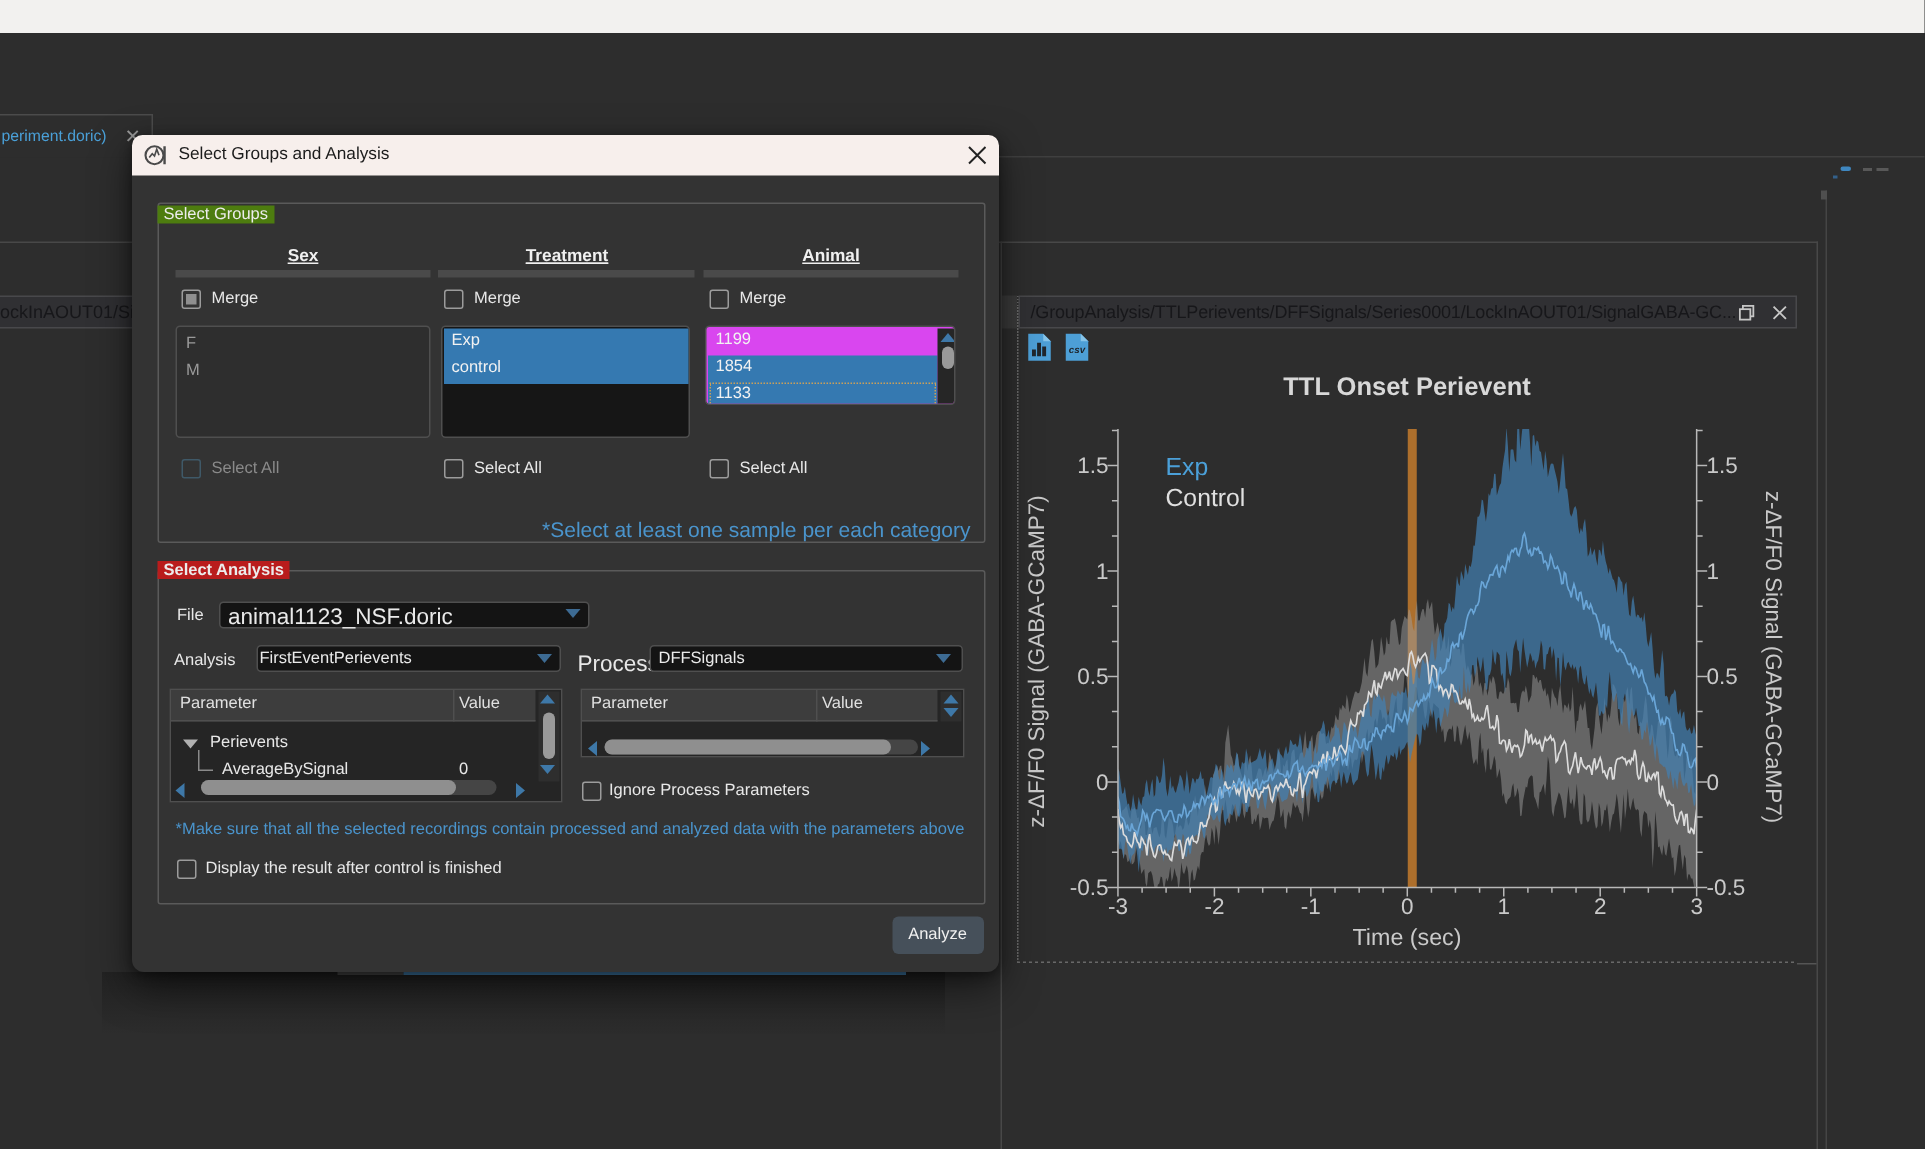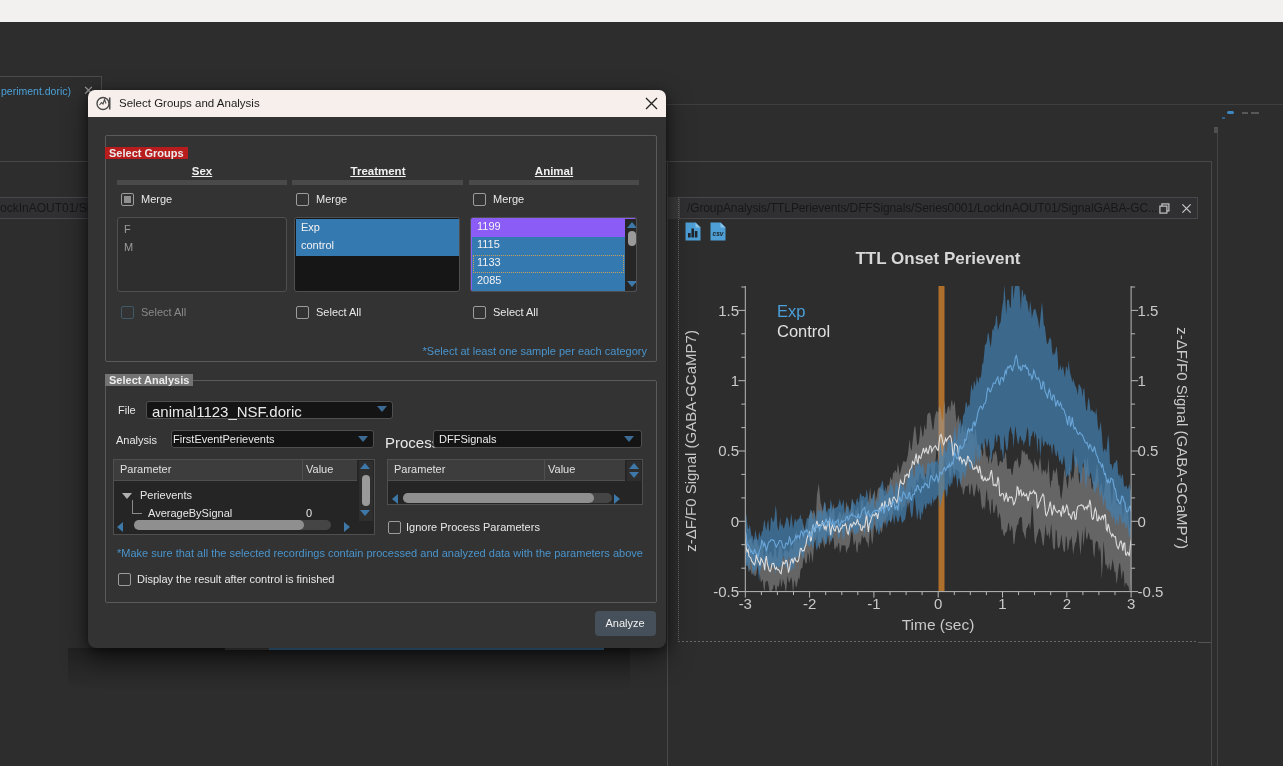--- a/index.html
+++ b/index.html
@@ -118,21 +118,21 @@
     <circle cx="7" cy="7.5" r="6" fill="none" stroke="#4a4a4a" stroke-width="1.4"></circle>
     <path d="M3.5 9 L5.5 6.5 L7 8 L8.5 3.5 L10 7.5" fill="none" stroke="#4a4a4a" stroke-width="1.1"></path>
     <path d="M13.7 1.5 V13.5" stroke="#4a4a4a" stroke-width="1.6"></path>
   </svg>
   <div class="txt" style="left:31px;top:7px;font-size:11.5px;color:#1c1c1c;">Select Groups and Analysis</div>
   <svg class="abs" style="left:557px;top:7px;" width="13" height="13" viewBox="0 0 13 13">
     <path d="M1 1 L12 12 M12 1 L1 12" stroke="#222" stroke-width="1.3"></path>
   </svg>
 
   <div class="abs" style="left:17px;top:45px;width:552px;height:227px;border:1px solid #5a5a5a;border-radius:2px;"></div>
-  <div class="txt" style="left:17px;top:57px;font-size:11px;font-weight:bold;color:#ececec;background:#b91c1c;padding:0 4px;">Select Groups</div>
+  <div class="txt" style="left:17px;top:47px;font-size:11px;font-weight:normal;color:#ececec;background:#4d7c0f;padding:0 4px;">Select Groups</div>
 
   <div class="txt" style="left:29px;top:75px;width:170px;text-align:center;font-size:11.5px;font-weight:bold;color:#f0f0f0;"><span style="text-decoration:underline">Sex</span></div>
   <div class="txt" style="left:204px;top:75px;width:172px;text-align:center;font-size:11.5px;font-weight:bold;color:#f0f0f0;text-decoration:underline;"><span style="text-decoration:underline">Treatment</span></div>
   <div class="txt" style="left:381px;top:75px;width:170px;text-align:center;font-size:11.5px;font-weight:bold;color:#f0f0f0;"><span style="text-decoration:underline">Animal</span></div>
 
   <div class="abs" style="left:29px;top:90px;width:170px;height:5px;background:#4a4a4a;"></div>
   <div class="abs" style="left:204px;top:90px;width:171px;height:5px;background:#4a4a4a;"></div>
   <div class="abs" style="left:381px;top:90px;width:170px;height:5px;background:#4a4a4a;"></div>
 
   <div class="cb" style="left:33px;top:103px;">
@@ -148,45 +148,45 @@
     <div class="txt" style="left:6px;top:5px;font-size:11px;color:#9a9a9a;">F</div>
     <div class="txt" style="left:6px;top:23px;font-size:11px;color:#9a9a9a;">M</div>
   </div>
 
   <div class="abs" style="left:206px;top:127px;width:166px;height:75px;background:#161616;border:1px solid #4f4f4f;border-radius:3px;overflow:hidden;">
     <div class="abs" style="left:1px;top:1px;width:164px;height:37px;background:#3579b1;"></div>
     <div class="txt" style="left:6px;top:3px;font-size:11px;color:#f2f2f2;">Exp</div>
     <div class="txt" style="left:6px;top:21px;font-size:11px;color:#f2f2f2;">control</div>
   </div>
 
-  <div class="abs" style="left:382px;top:127px;width:167px;height:75px;background:#8b5cf6;border:1px solid #4f4f4f;border-radius:3px;overflow:hidden;">
+  <div class="abs" style="left:382px;top:127px;width:167px;height:53px;background:#d946ef;border:1px solid #4f4f4f;border-radius:3px;overflow:hidden;">
     <div class="txt" style="left:6px;top:2px;font-size:11px;color:#f2f2f2;">1199</div>
     <div class="abs" style="left:1px;top:19px;width:153px;height:55px;background:#3579b1;"></div>
-    <div class="txt" style="left:6px;top:20px;font-size:11px;color:#f2f2f2;">1115</div>
+    <div class="txt" style="left:6px;top:20px;font-size:11px;color:#f2f2f2;">1854</div>
     <div class="abs" style="left:2px;top:37px;width:151px;height:18px;border:1px dotted #caa05a;"></div>
     <div class="txt" style="left:6px;top:38px;font-size:11px;color:#f2f2f2;">1133</div>
     <div class="txt" style="left:6px;top:56px;font-size:11px;color:#f2f2f2;">2085</div>
 
     <div class="abs" style="left:154px;top:1px;width:12px;height:73px;background:#262626;"></div>
     <div class="abs" style="left:156px;top:4px;width:0;height:0;border-left:5px solid transparent;border-right:5px solid transparent;border-bottom:6px solid #3e78a8;"></div>
     <div class="abs" style="left:157px;top:13px;width:8px;height:15px;background:#9a9a9a;border-radius:4px;"></div>
     <div class="abs" style="left:156px;top:63px;width:0;height:0;border-left:5px solid transparent;border-right:5px solid transparent;border-top:6px solid #3e78a8;"></div>
   </div>
 
   <div class="cb" style="left:33px;top:216px;border-color:#3f5968;"></div>
   <div class="txt" style="left:53px;top:216px;font-size:11px;color:#8a8a8a;">Select All</div>
   <div class="cb" style="left:208px;top:216px;"></div>
   <div class="txt" style="left:228px;top:216px;font-size:11px;color:#e8e8e8;">Select All</div>
   <div class="cb" style="left:385px;top:216px;"></div>
   <div class="txt" style="left:405px;top:216px;font-size:11px;color:#e8e8e8;">Select All</div>
 
-  <div class="txt" style="left:0;top:255px;width:559px;text-align:right;font-size:11px;color:#4a94cc;">*Select at least one sample per each category</div>
+  <div class="txt" style="left:0;top:255px;width:559px;text-align:right;font-size:14px;color:#4a94cc;">*Select at least one sample per each category</div>
 
   <div class="abs" style="left:17px;top:290px;width:552px;height:223px;border:1px solid #5a5a5a;border-radius:2px;"></div>
-  <div class="txt" style="left:17px;top:284px;font-size:11px;font-weight:bold;color:#ececec;background:#737373;padding:0 4px;">Select Analysis</div>
+  <div class="txt" style="left:17px;top:284px;font-size:11px;font-weight:bold;color:#ececec;background:#b91c1c;padding:0 4px;">Select Analysis</div>
 
   <div class="txt" style="left:30px;top:314px;font-size:11px;color:#e8e8e8;">File</div>
   <div class="abs" style="left:58px;top:310.5px;width:247px;height:18.5px;background:#141414;border:1px solid #4f4f4f;border-radius:3px;"></div>
   <div class="txt" style="left:64px;top:313px;font-size:15px;color:#eaeaea;">animal1123_NSF.doric</div>
   <div class="abs" style="left:289px;top:316px;width:0;height:0;border-left:5.5px solid transparent;border-right:5.5px solid transparent;border-top:6px solid #3d6b93;"></div>
 
   <div class="txt" style="left:28px;top:344px;font-size:11px;color:#e8e8e8;">Analysis</div>
   <div class="abs" style="left:82.5px;top:340px;width:203.5px;height:18px;background:#141414;border:1px solid #4f4f4f;border-radius:3px;"></div>
   <div class="txt" style="left:85px;top:343px;font-size:11px;color:#eaeaea;">FirstEventPerievents</div>
   <div class="abs" style="left:270px;top:346px;width:0;height:0;border-left:5.5px solid transparent;border-right:5.5px solid transparent;border-top:6px solid #3d6b93;"></div>

